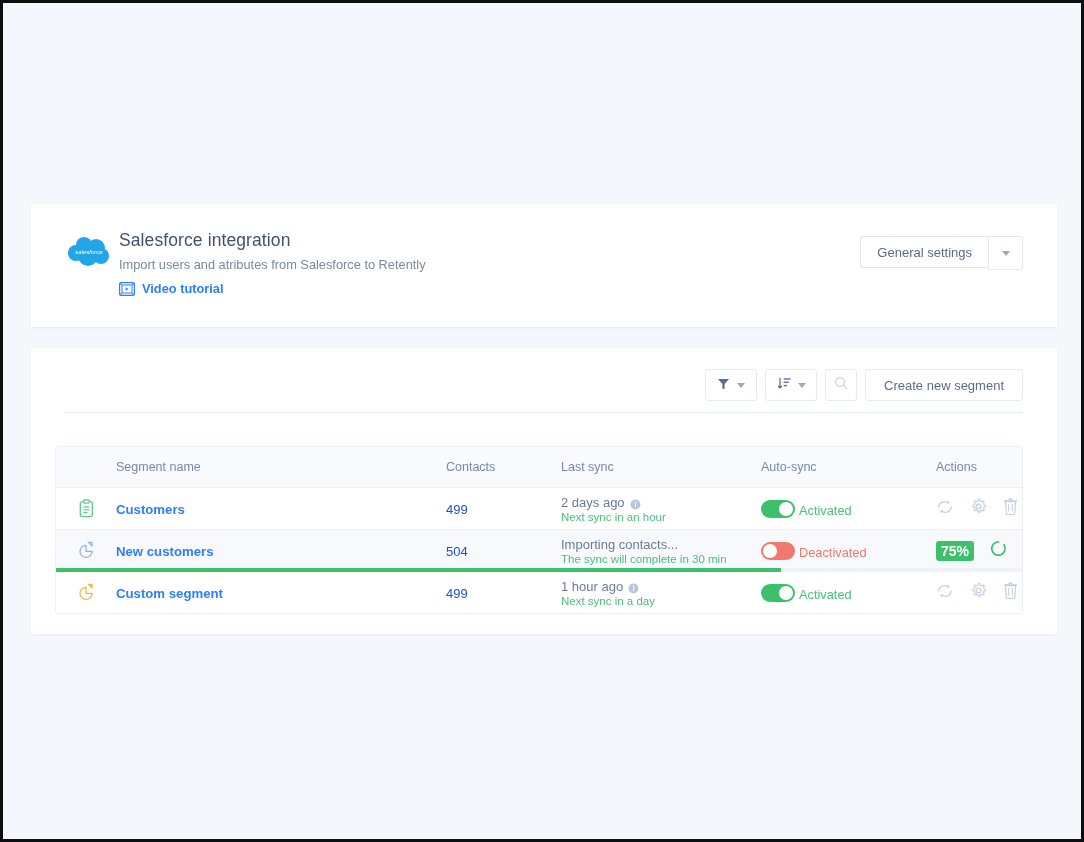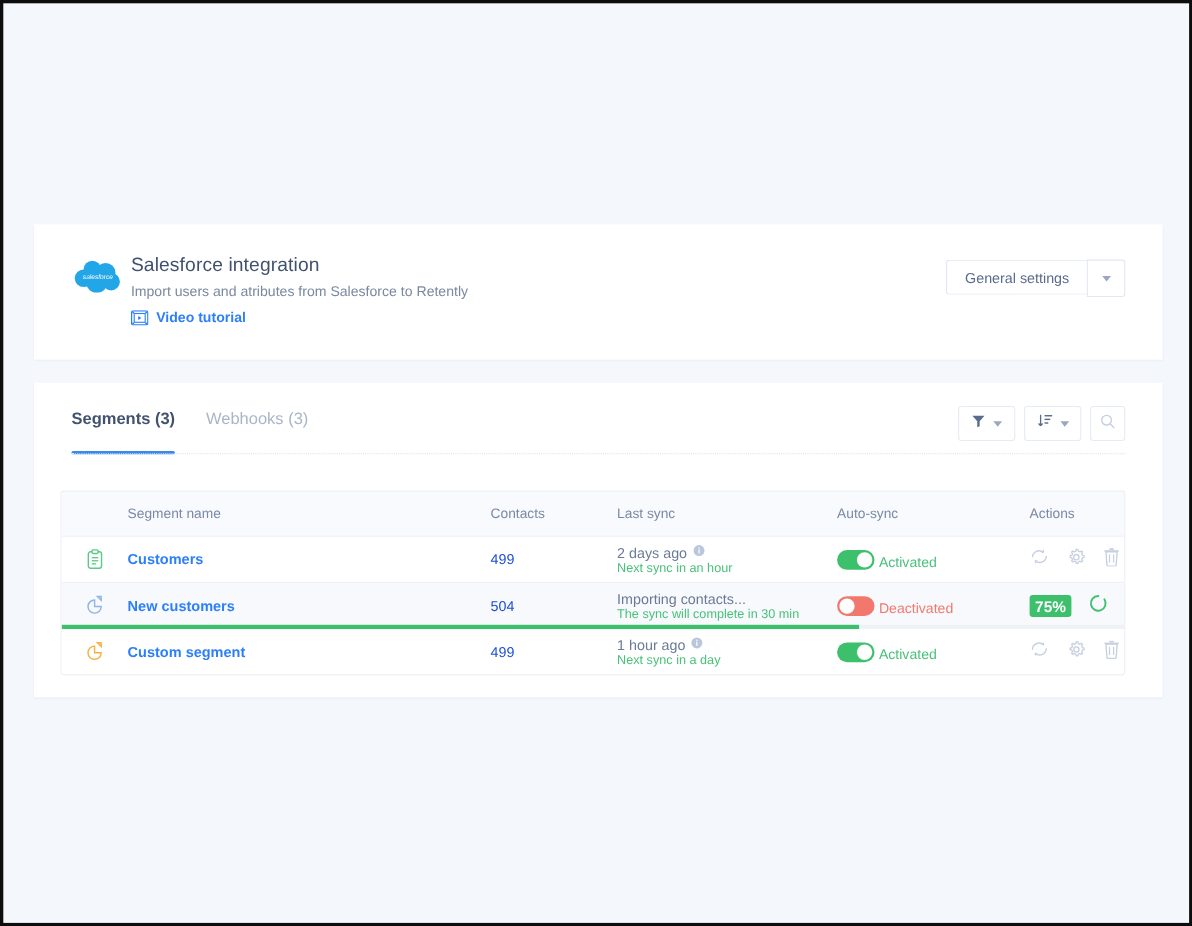--- a/index.html
+++ b/index.html
@@ -118,21 +118,21 @@
   .trow.highlight{background:#f7f9fd;}
   .c-icon{width:60px;display:flex;justify-content:center;flex:none;}
   .c-name{width:330px;flex:none;}
   .c-contacts{width:115px;flex:none;}
   .c-sync{width:200px;flex:none;}
   .c-auto{width:175px;flex:none;}
   .c-actions{flex:1;}
 
   .seg-name{color:#2d7ff9;font-size:13.2px;font-weight:bold;cursor:pointer;}
   .contacts{color:#1d4ed8;font-size:13px;}
-  .sync-main{color:#6b7b97;font-size:13px;display:flex;align-items:flex-start;gap:5px;}
+  .sync-main{color:#6b7b97;font-size:13px;display:flex;align-items:flex-end;gap:5px;}
   .sync-sub{color:#49c17a;font-size:11.5px;margin-top:1px;}
 
   .info-ico{width:11px;height:11px;display:block;}
 
   .auto-wrap{display:flex;align-items:flex-end;gap:4px;}
   .toggle{
     width:34px;height:18px;border-radius:9px;position:relative;flex:none;cursor:pointer;
   }
   .toggle.on{background:#3dc06c;}
   .toggle.off{background:#f2786e;}
@@ -199,24 +199,20 @@
     <div class="gs-wrap">
       <div class="gs-btn">General settings</div>
       <div class="gs-caret">
         <span class="caret"></span>
       </div>
     </div>
   </div>
 
   <div class="main-card">
 
-    <div class="tabs">
-      <div class="tab active">Segments (3)</div>
-      <div class="tab inactive">Webhooks (3)</div>
-    </div>
     <div class="tab-rule"></div>
 
     <div class="toolbar">
 
       <div class="tb-btn">
         <span>
           <svg width="13" height="13" viewBox="0 0 13 13">
             <path d="M1 2 H12 L7.6 7 V11.4 L5.4 12.3 V7 Z" fill="#5a6b8c"></path>
           </svg>
         </span>
@@ -237,20 +233,21 @@
 
       <div class="tb-btn sq">
         <span>
           <svg width="14" height="14" viewBox="0 0 14 14">
             <circle cx="6" cy="6" r="4.4" fill="none" stroke="#c6d0e0" stroke-width="1.3"></circle>
             <path d="M9.4 9.4 L12.6 12.6" stroke="#c6d0e0" stroke-width="1.3" stroke-linecap="round"></path>
           </svg>
         </span>
       </div>
 
+      <div class="tb-btn primary">Create new segment</div>
     </div>
 
     <div class="table">
 
       <div class="thead">
         <div class="c-icon"></div>
         <div class="c-name">Segment name</div>
         <div class="c-contacts">Contacts</div>
         <div class="c-sync">Last sync</div>
         <div class="c-auto">Auto-sync</div>

